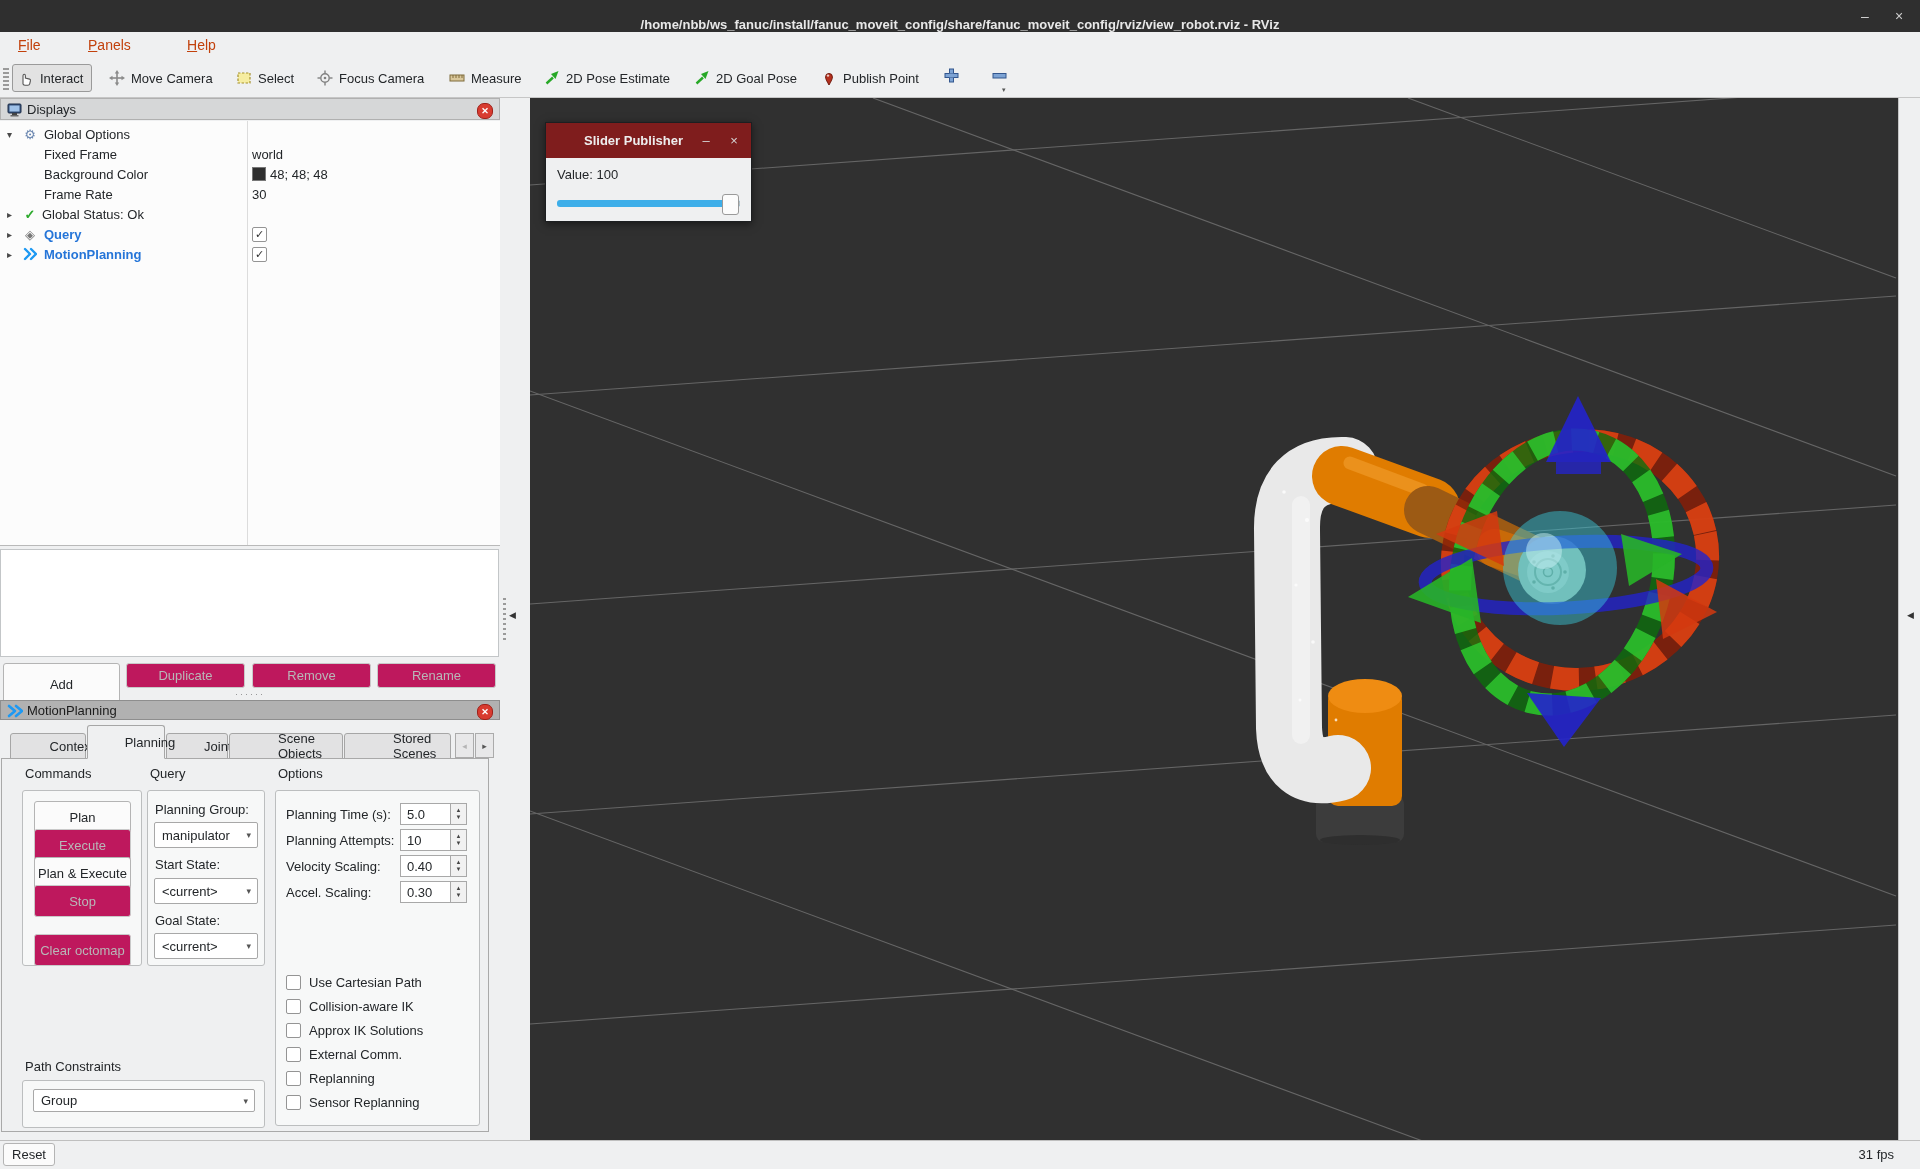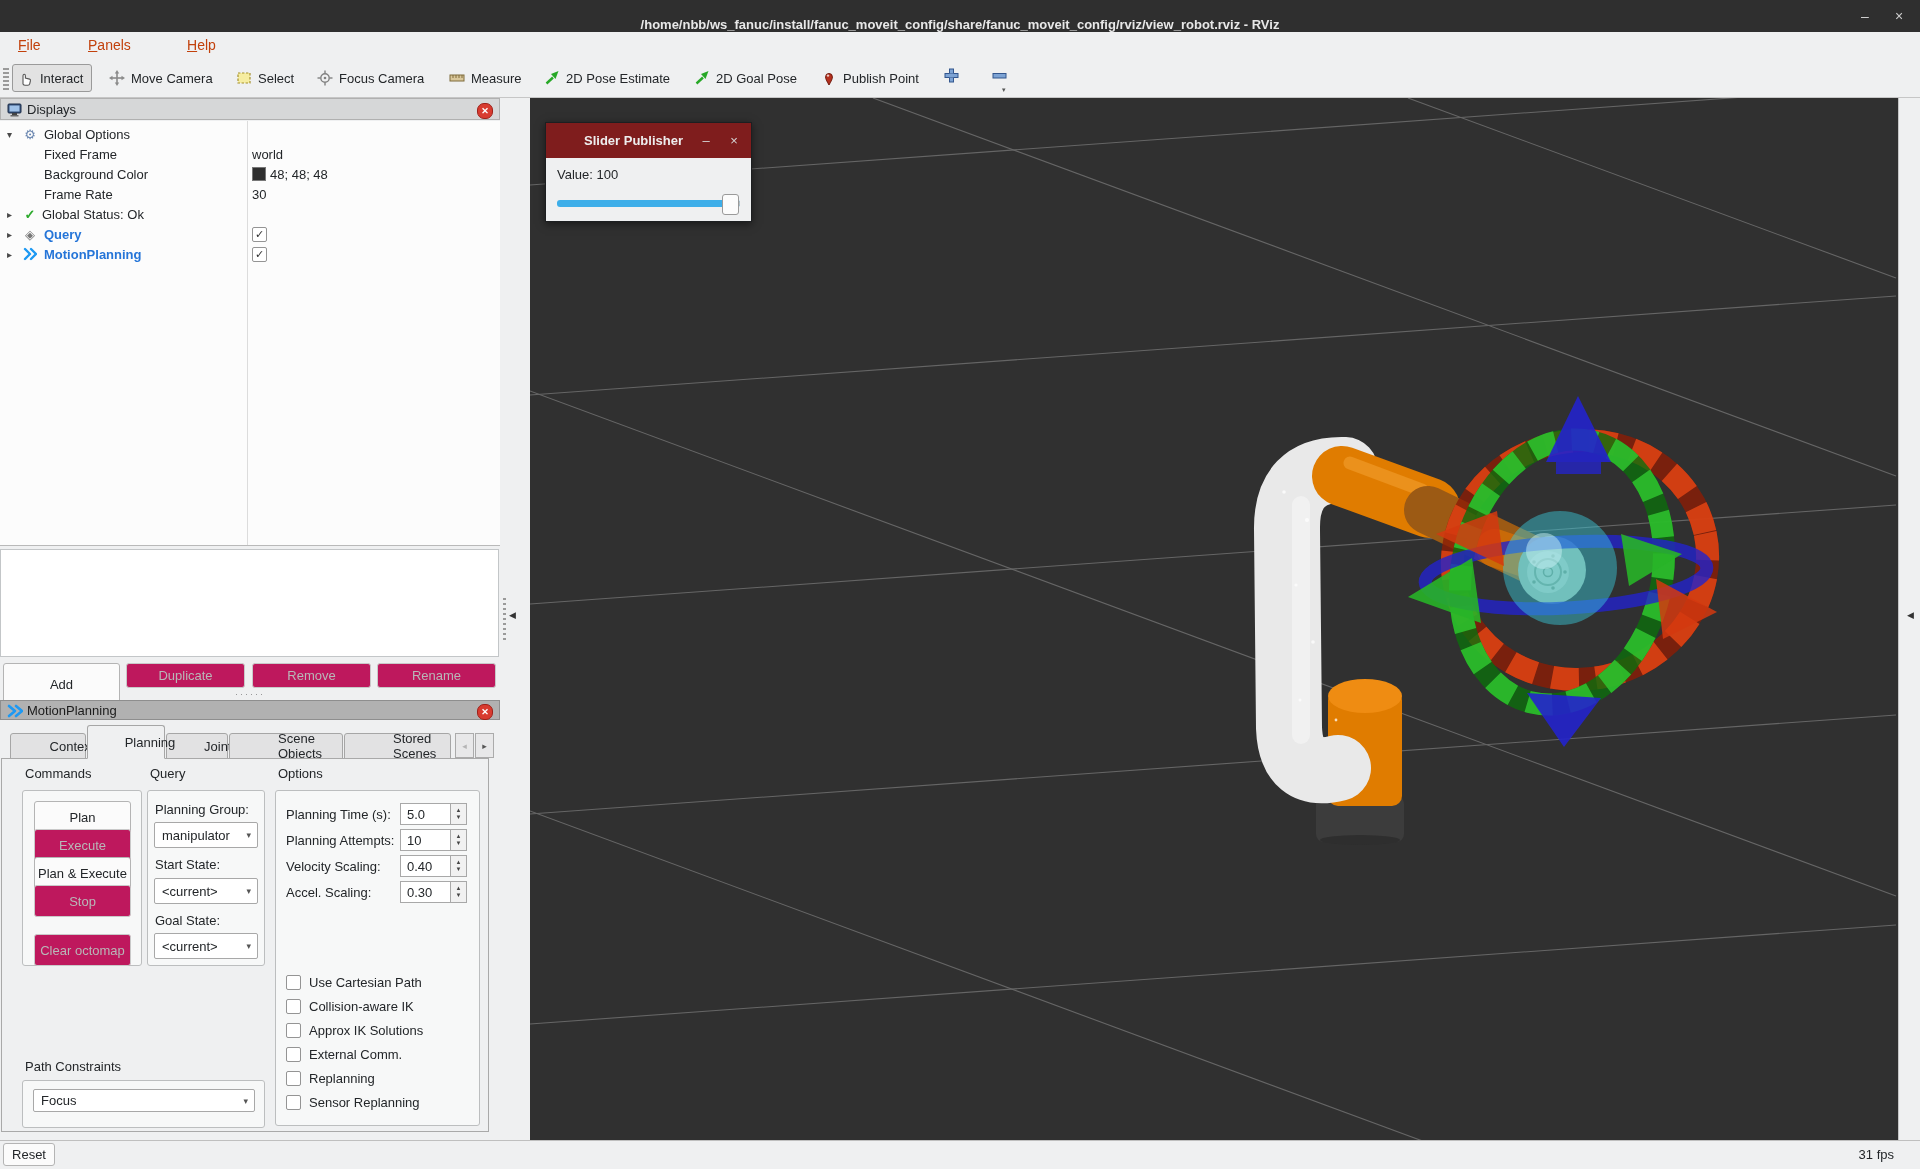--- a/index.html
+++ b/index.html
@@ -458,21 +458,21 @@
       </div>
       <div class="cbrow" style="top:303px">
         <span class="cb"></span>
         <span>Sensor Replanning</span>
       </div>
     </div>
 
     <span class="sec-label" style="left:25px;top:961px;">Path Constraints</span>
     <div class="gbox" style="left:22px;top:982px;width:243px;height:48px;">
       <div class="dd" style="left:10px;top:8px;width:222px;height:23px;">
-        <span>Focus</span>
+        <span>Group</span>
         <span class="caret">▾</span>
       </div>
     </div>
   </div>
 
   <div class="vsplit-left">
     <div class="dots"></div>
     <div class="tri">◀</div>
   </div>
   <div class="right-strip">

